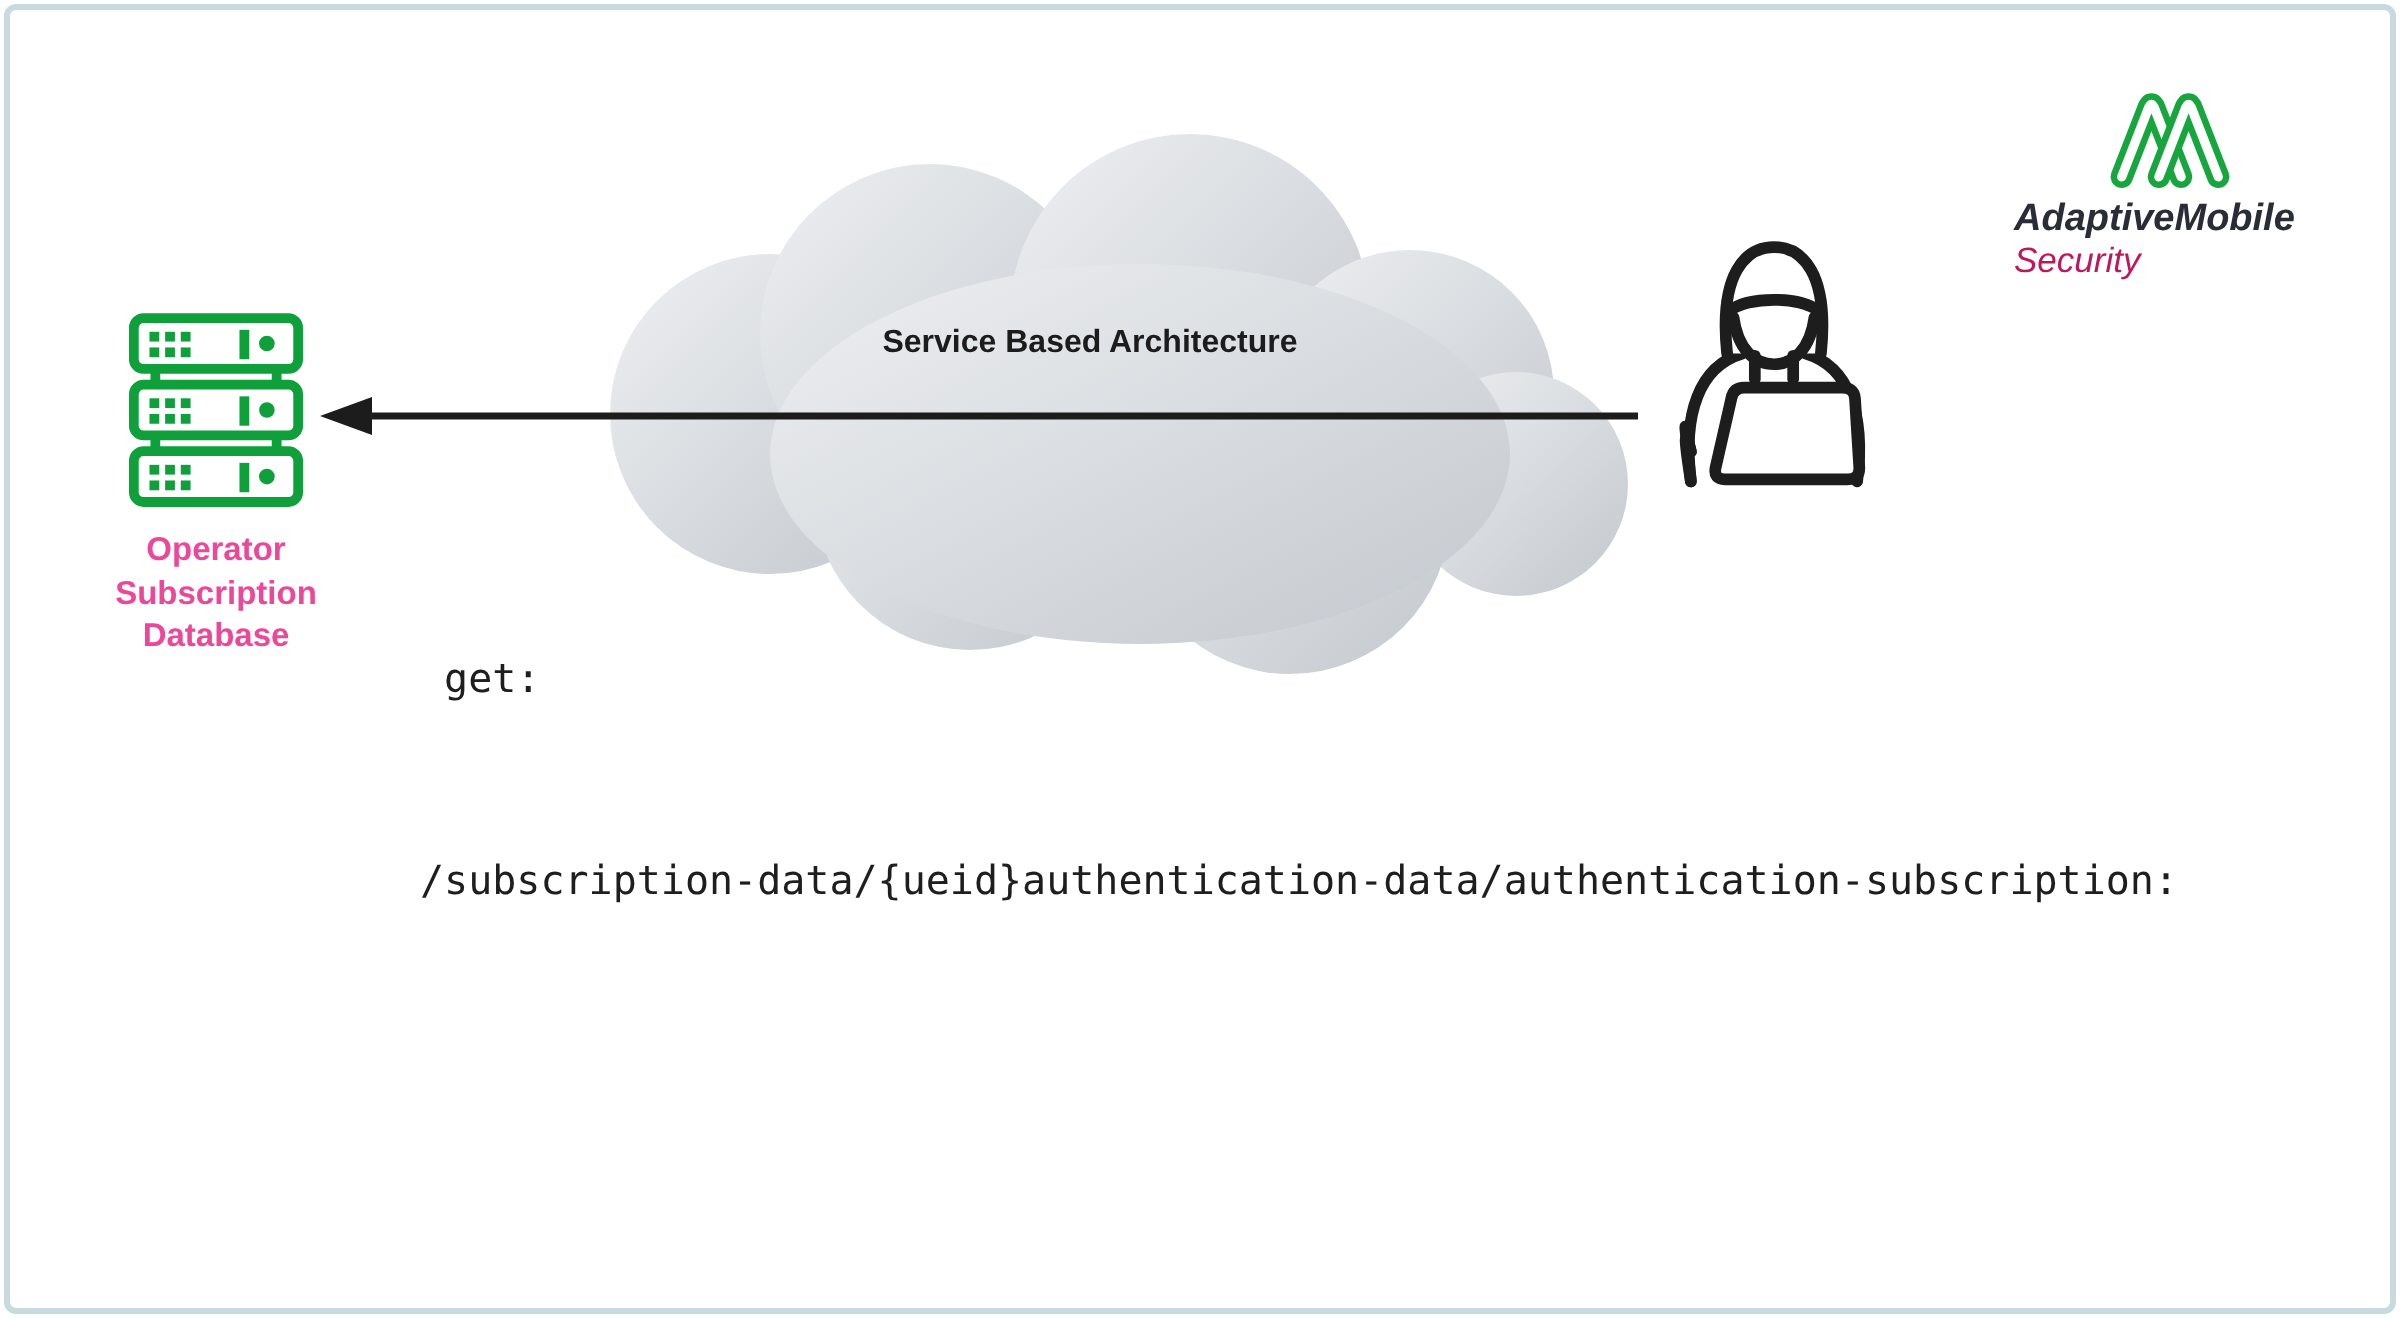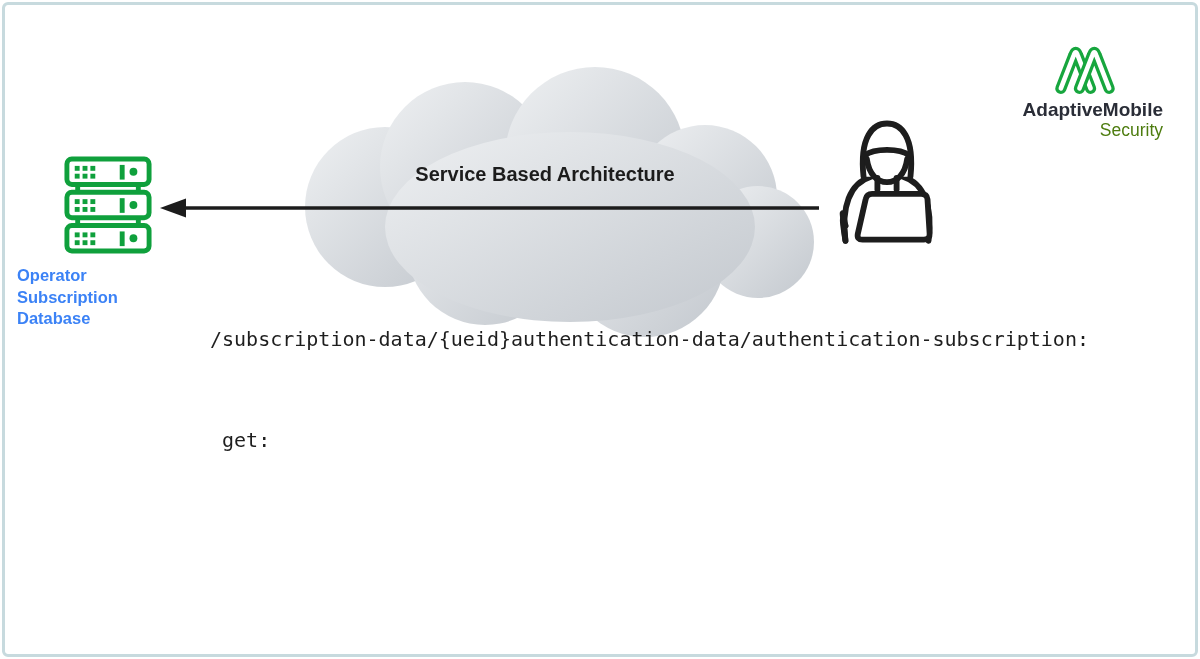--- a/index.html
+++ b/index.html
@@ -9,35 +9,35 @@
   .abs{position:absolute;}
 
   
   .cloud{left:285px;top:62px;width:525px;height:275px;}
 
   
   .arrow{left:152px;top:189px;width:668px;height:28px;}
 
   
   .db-icon{left:58px;top:150px;width:90px;height:102px;}
-  .db-label{left:12px;top:260px;width:182px;text-align:left;color:#3b82f6;
+  .db-label{left:12px;top:260px;width:182px;text-align:center;color:#ec4899;
             font-weight:bold;font-size:16.5px;line-height:21.5px;white-space:pre-line;}
 
   
   .sba-title{left:382px;top:158px;width:316px;text-align:center;color:#1c1c1c;
-             font-weight:bold;font-size:20px;}
+             font-weight:bold;font-size:16px;}
 
   
   .hacker{left:822px;top:110px;width:120px;height:130px;}
 
   
-  .logo{left:1002px;top:34px;width:156px;text-align:right;}
+  .logo{left:1002px;top:34px;width:156px;text-align:left;font-style:italic;}
   .logo svg{display:block;margin:0 auto;}
   .logo-name{color:#2a2d37;font-weight:bold;font-size:19px;line-height:21px;margin-top:2px;}
-  .logo-sub{color:#4d7c0f;font-size:17.5px;line-height:20px;}
+  .logo-sub{color:#be185d;font-size:17.5px;line-height:20px;}
 
   
   .code{left:205px;top:251px;font-family:"DejaVu Sans Mono","Liberation Mono",monospace;
         font-size:20px;line-height:33.6px;white-space:pre;color:#1e1e1e;}
   .code .red{color:#ee1111;}
 </style>
 </head>
 <body>
 
 <div class="stage">
@@ -139,22 +139,22 @@
           <path d="M16,53 L30,17 Q32,11 34,17 L48,53" stroke="#fff" stroke-width="5"></path>
           <path d="M36,53 L50,17 Q52,11 54,17 L68,53" stroke="#17A63E" stroke-width="12"></path>
           <path d="M36,53 L50,17 Q52,11 54,17 L68,53" stroke="#fff" stroke-width="5"></path>
         </g>
       </svg>
       <div class="logo-name">AdaptiveMobile</div>
       <div class="logo-sub">Security</div>
     </div>
 
     <div class="abs code">
+      <div class="code-line"><span> get:</span><span class="red"></span></div>
       <div class="code-line"><span>/subscription-data/{ueid}authentication-data/authentication-subscription:</span><span class="red"></span></div>
-      <div class="code-line"><span> get:</span><span class="red"></span></div>
       
       
       
       
       
       
     </div>
 
   </div>
 </div>

